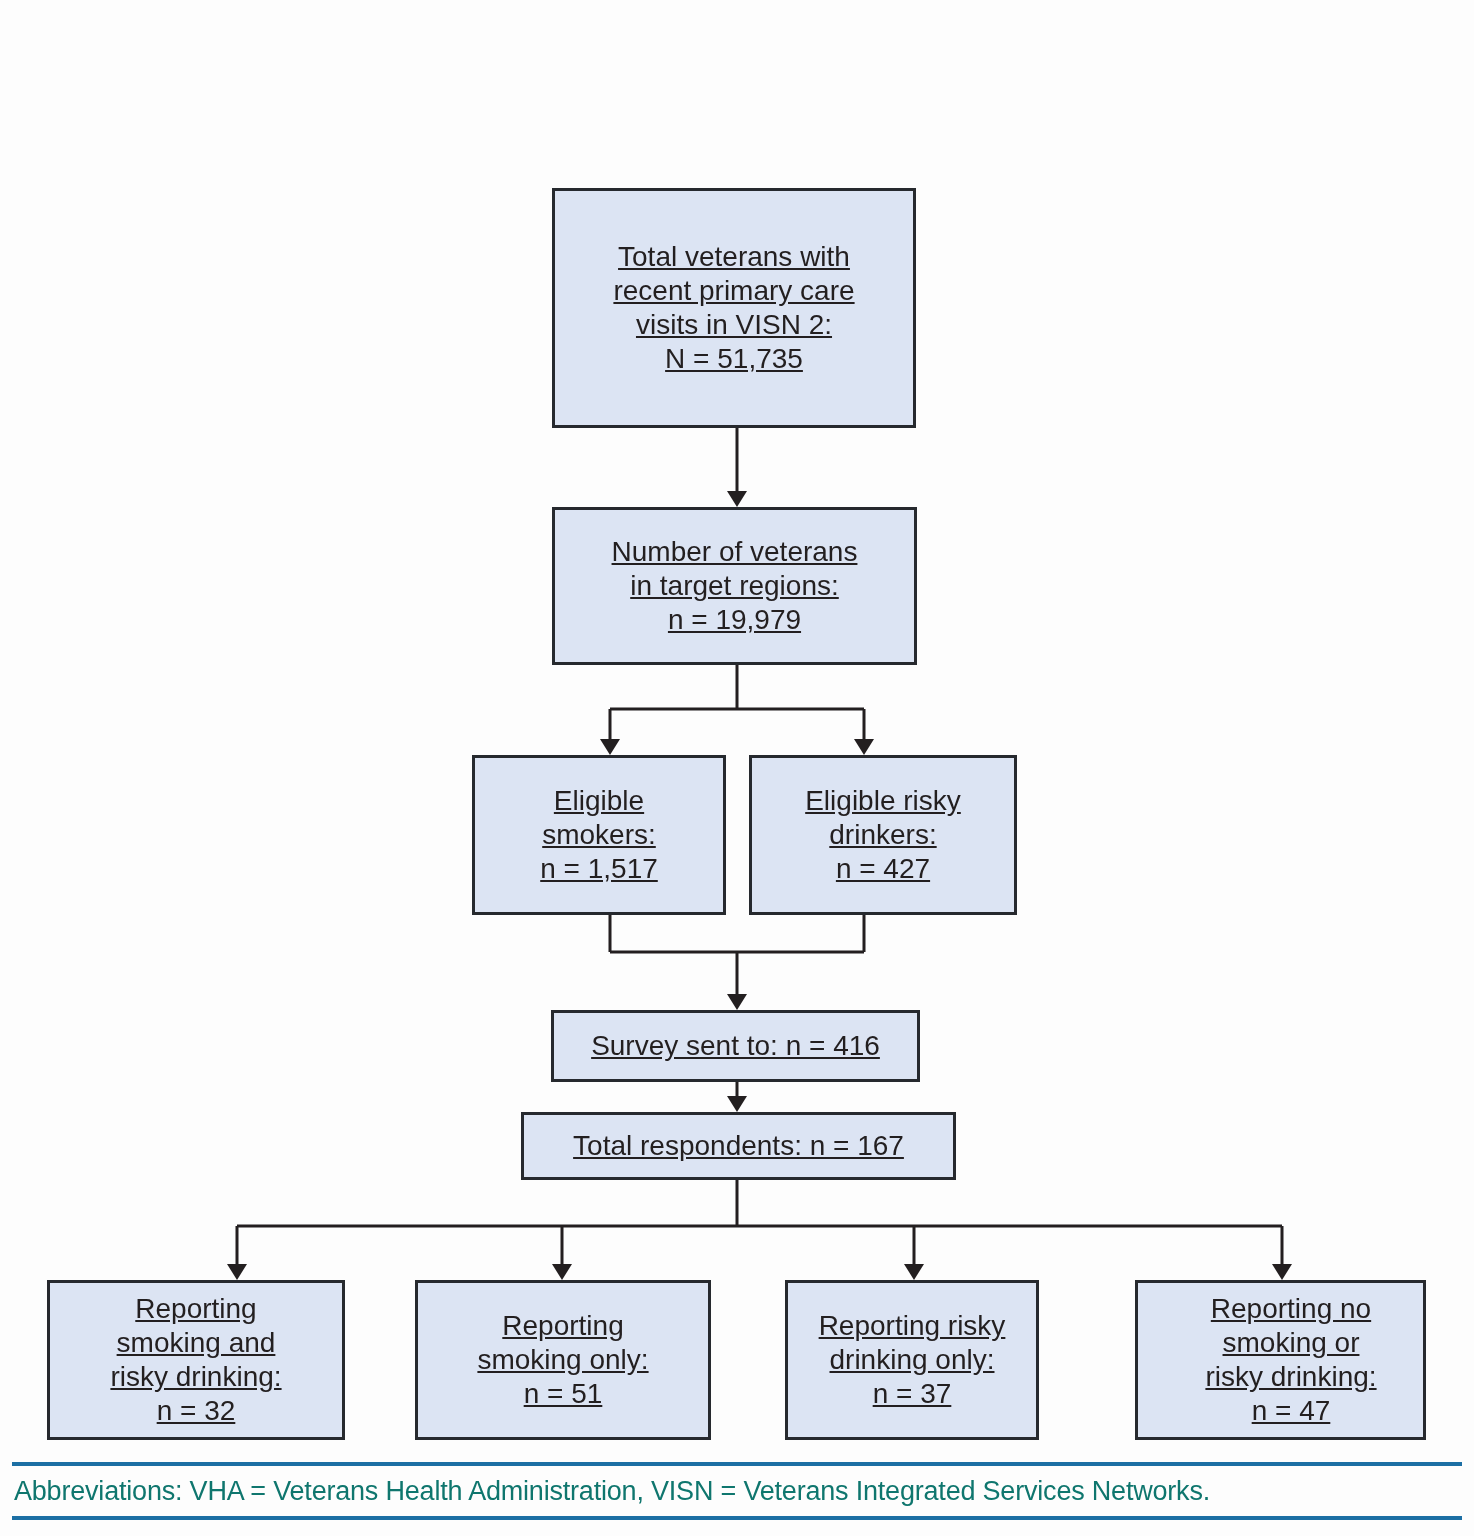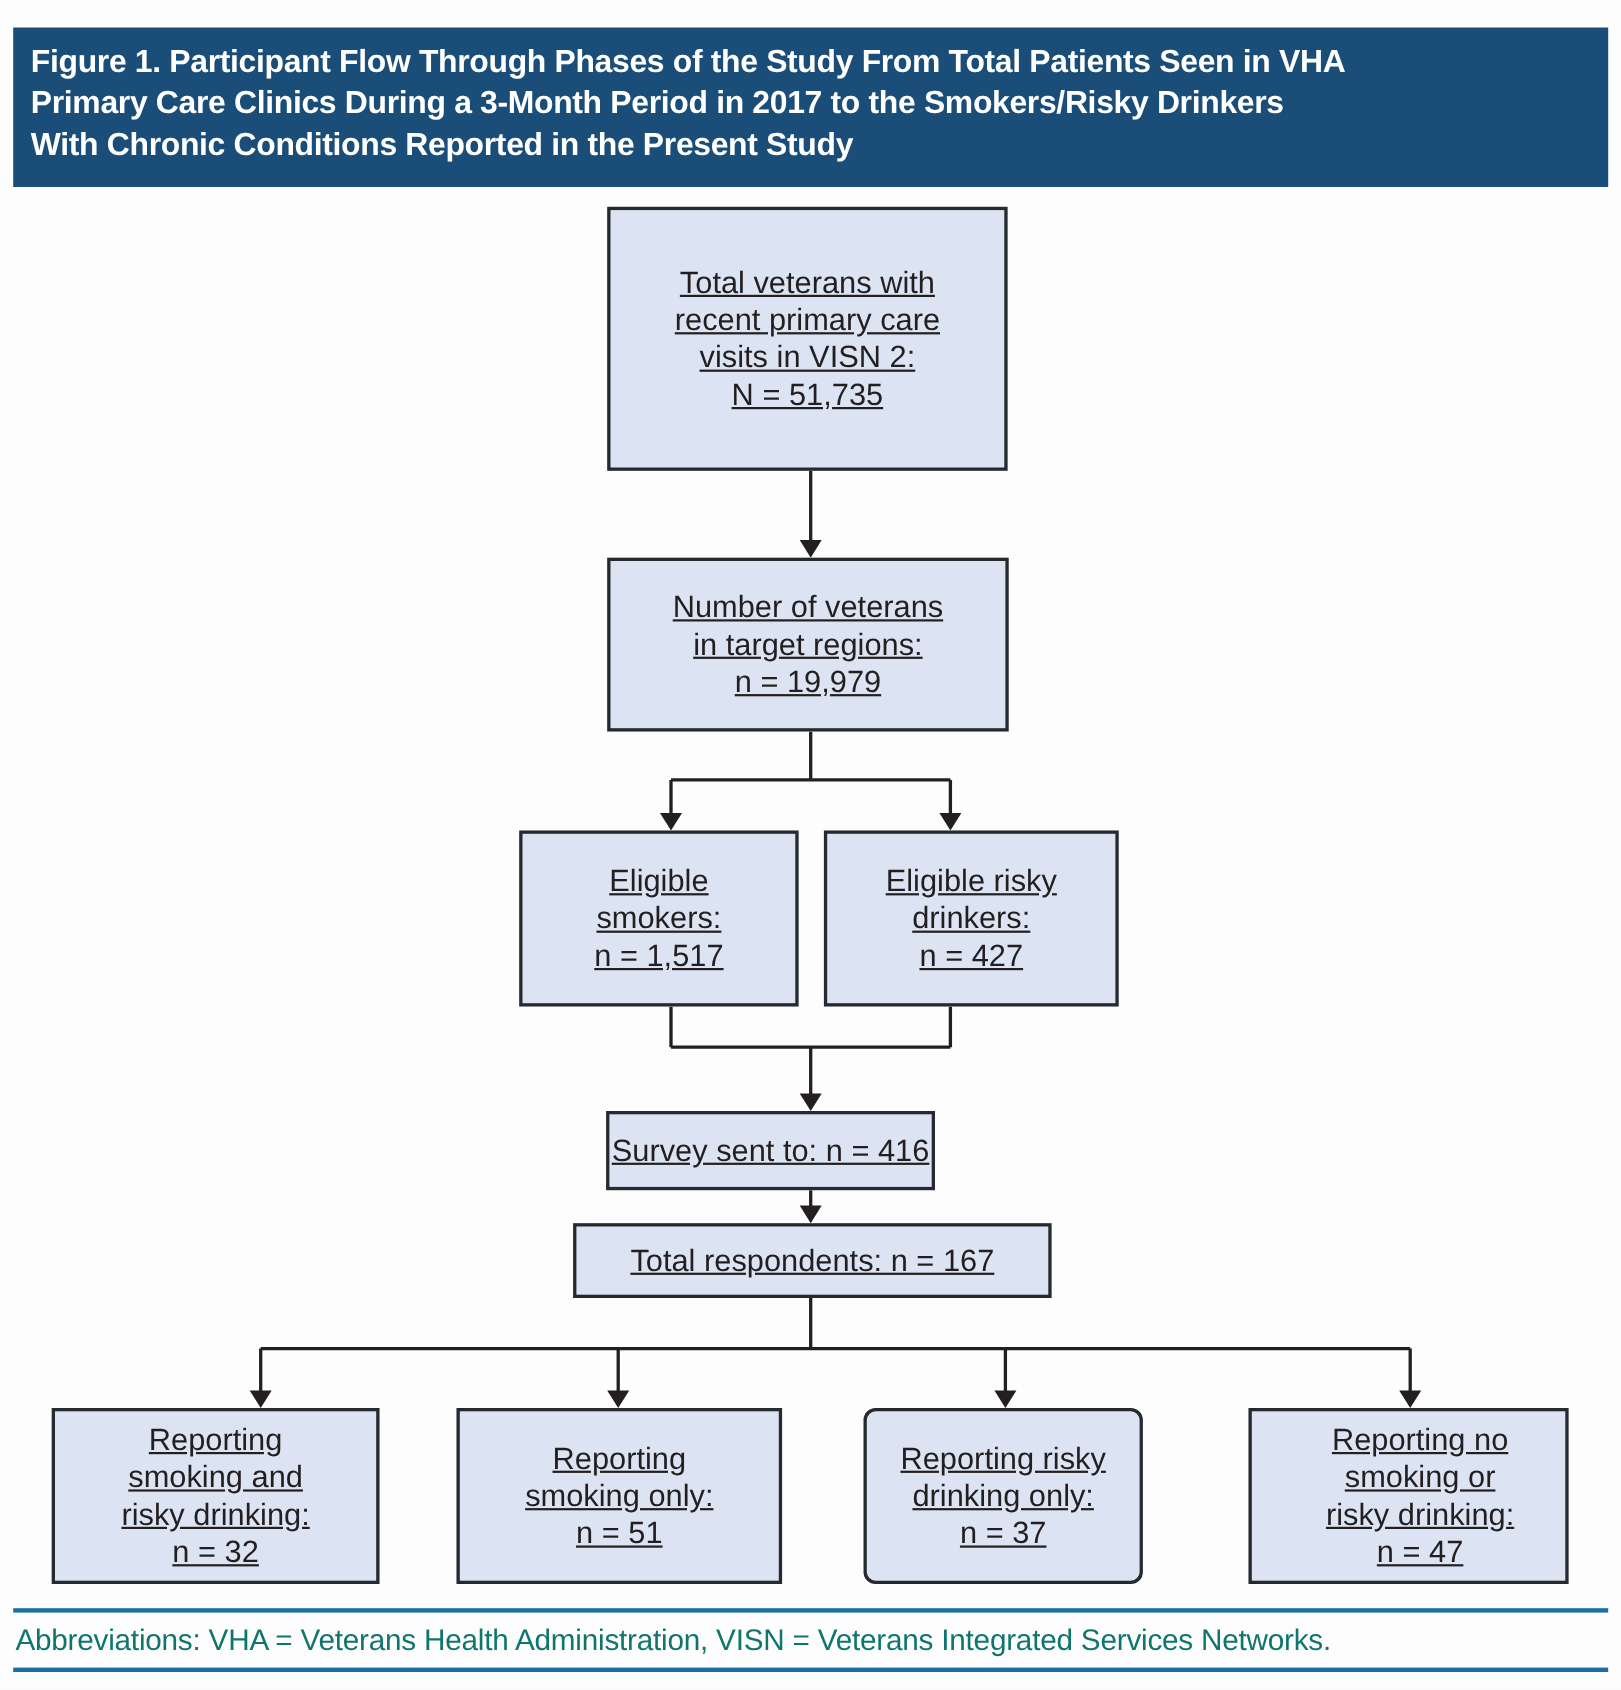--- a/index.html
+++ b/index.html
@@ -83,23 +83,20 @@
     font-size:27px;
     color:#0f766e;
     letter-spacing:-0.2px;
   }
 </style>
 </head>
 <body>
 
 <div class="page">
 
-  <div class="title-bar">Figure 1. Participant Flow Through Phases of the Study From Total Patients Seen in VHA
-Primary Care Clinics During a 3-Month Period in 2017 to the Smokers/Risky Drinkers
-With Chronic Conditions Reported in the Present Study</div>
 
   <svg class="connectors" viewBox="0 0 1474 1536">
 
     <path d="M737 428 V494"></path>
     <polygon points="727,491 747,491 737,507"></polygon>
 
     <path d="M737 665 V709 M610 709 H864 M610 709 V742 M864 709 V742"></path>
     <polygon points="600,739 620,739 610,755"></polygon>
     <polygon points="854,739 874,739 864,755"></polygon>
 
@@ -126,34 +123,34 @@
 n = 19,979</div>
 
   <div class="node" style="left:472px;top:755px;width:254px;height:160px;">Eligible
 smokers:
 n = 1,517</div>
 
   <div class="node" style="left:749px;top:755px;width:268px;height:160px;">Eligible risky
 drinkers:
 n = 427</div>
 
-  <div class="node" style="left:551px;top:1010px;width:299px;height:72px;">Survey sent to: n = 416</div>
+  <div class="node" style="left:551px;top:1010px;width:369px;height:72px;">Survey sent to: n = 416</div>
 
   <div class="node" style="left:521px;top:1112px;width:435px;height:68px;">Total respondents: n = 167</div>
 
   <div class="node" style="left:47px;top:1280px;width:298px;height:160px;">Reporting
 smoking and
 risky drinking:
 n = 32</div>
 
   <div class="node" style="left:415px;top:1280px;width:296px;height:160px;">Reporting
 smoking only:
 n = 51</div>
 
-  <div class="node" style="left:785px;top:1280px;width:254px;height:160px;border-radius:11px;">Reporting risky
+  <div class="node" style="left:785px;top:1280px;width:254px;height:160px;">Reporting risky
 drinking only:
 n = 37</div>
 
   <div class="node" style="left:1135px;top:1280px;width:291px;height:160px;padding-left:21px;">Reporting no
 smoking or
 risky drinking:
 n = 47</div>
 
   <div class="footer-rule" style="top:1462px;"></div>
 

